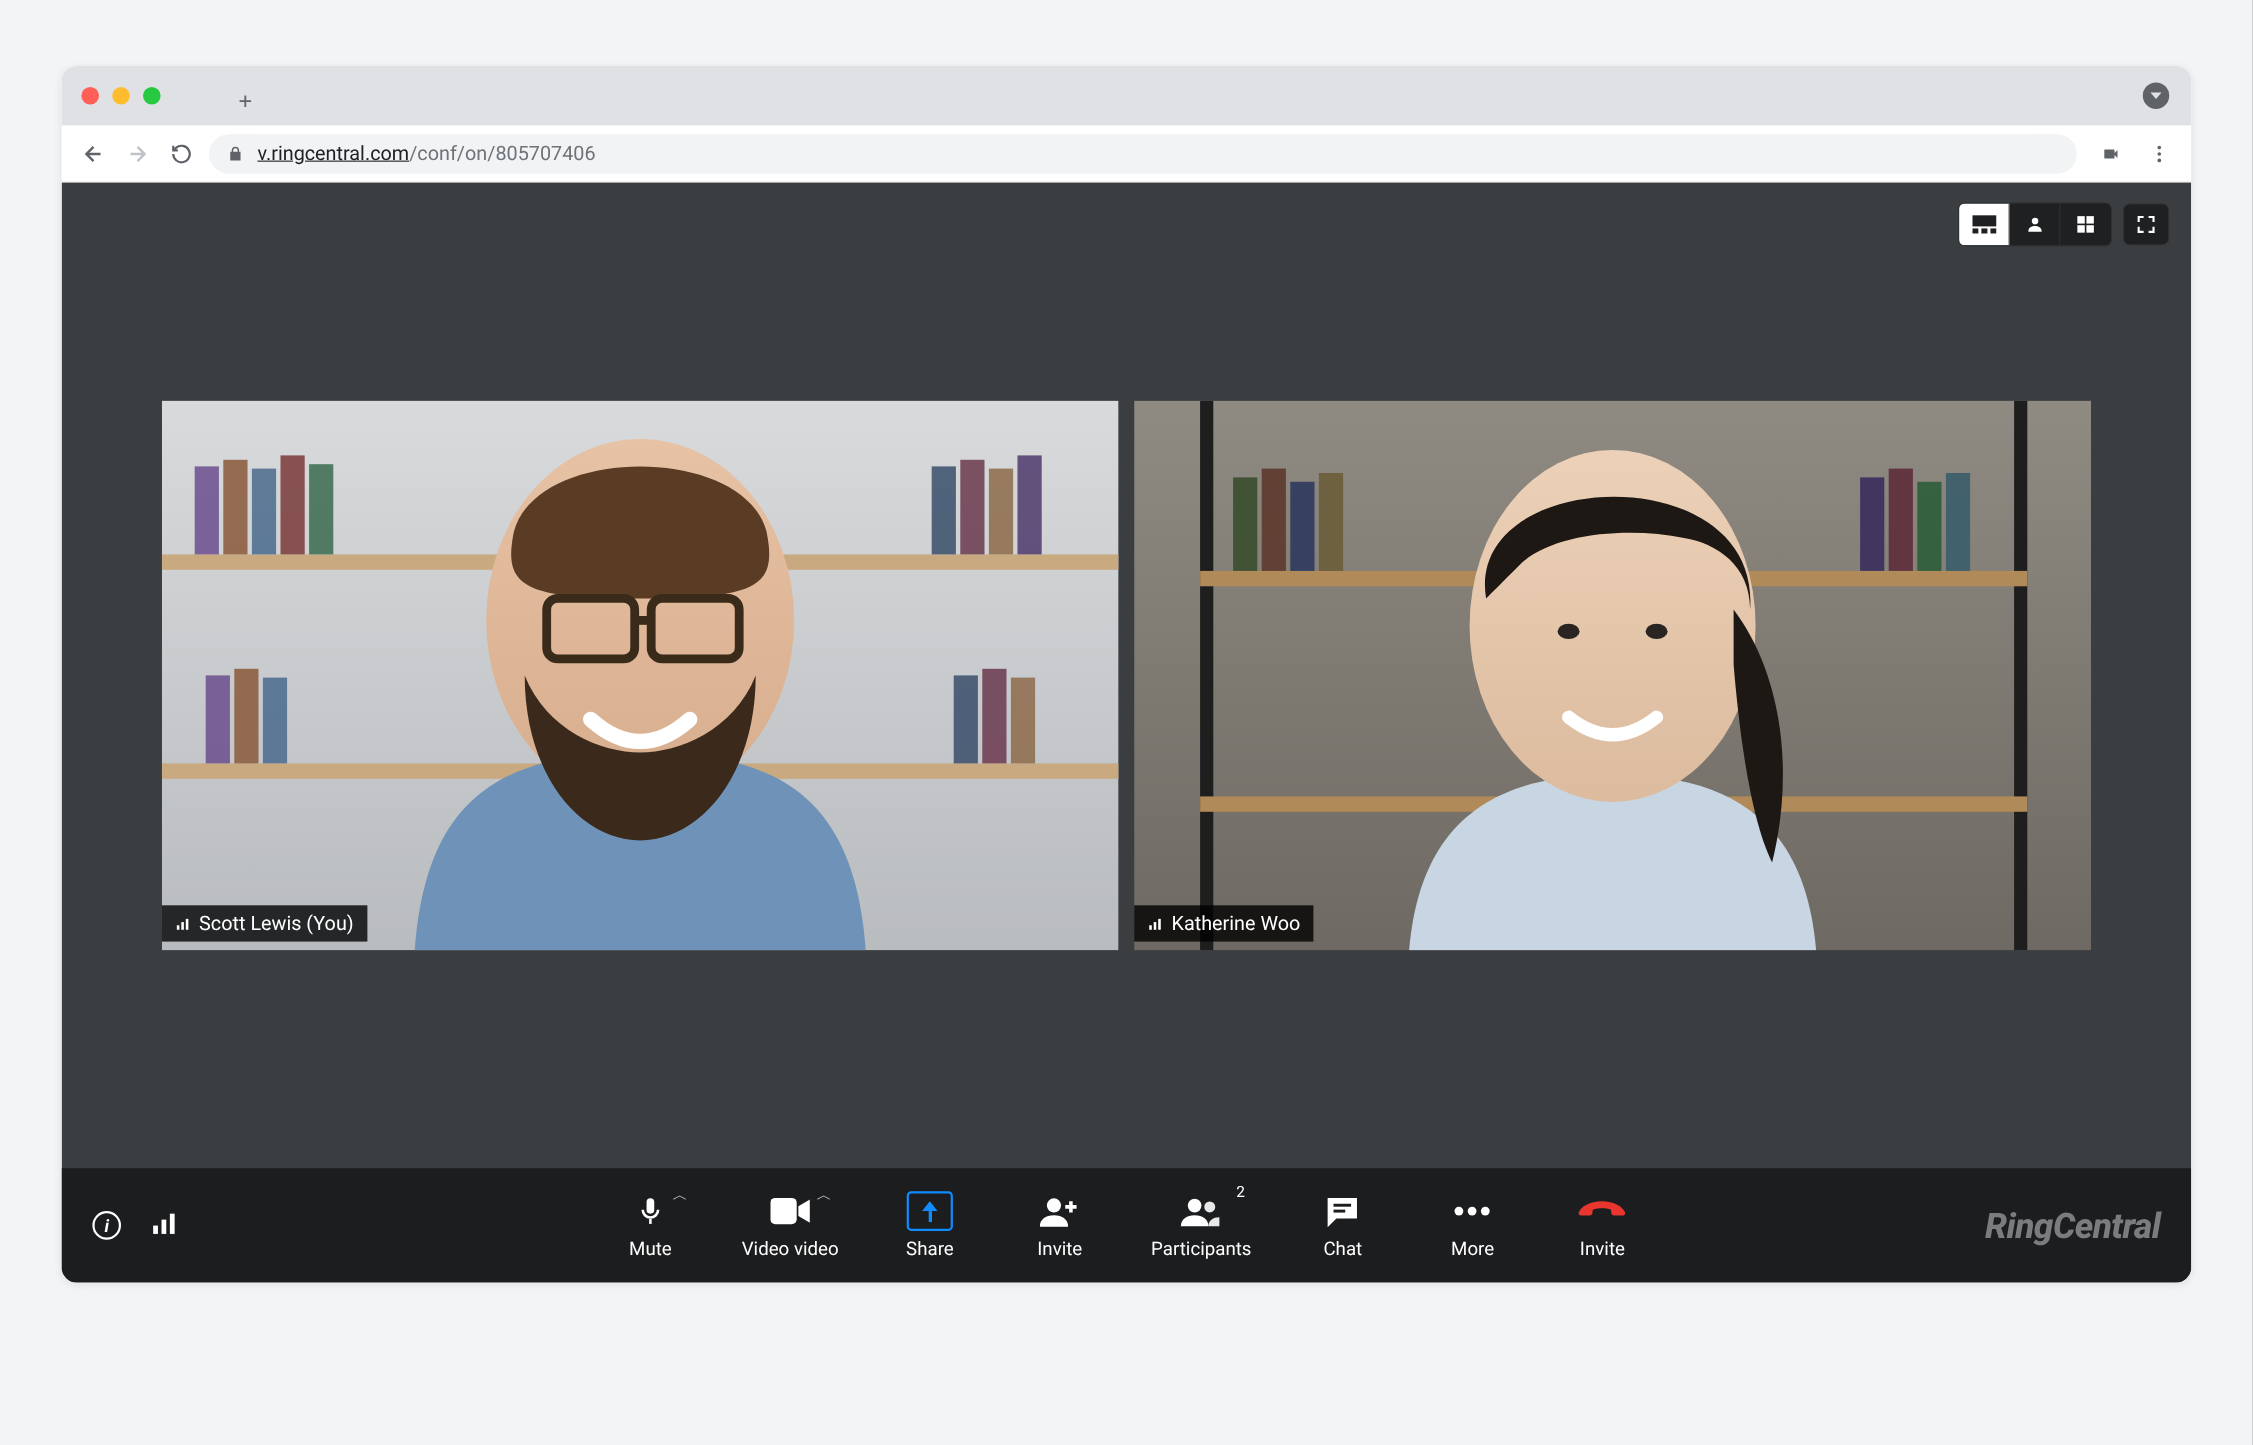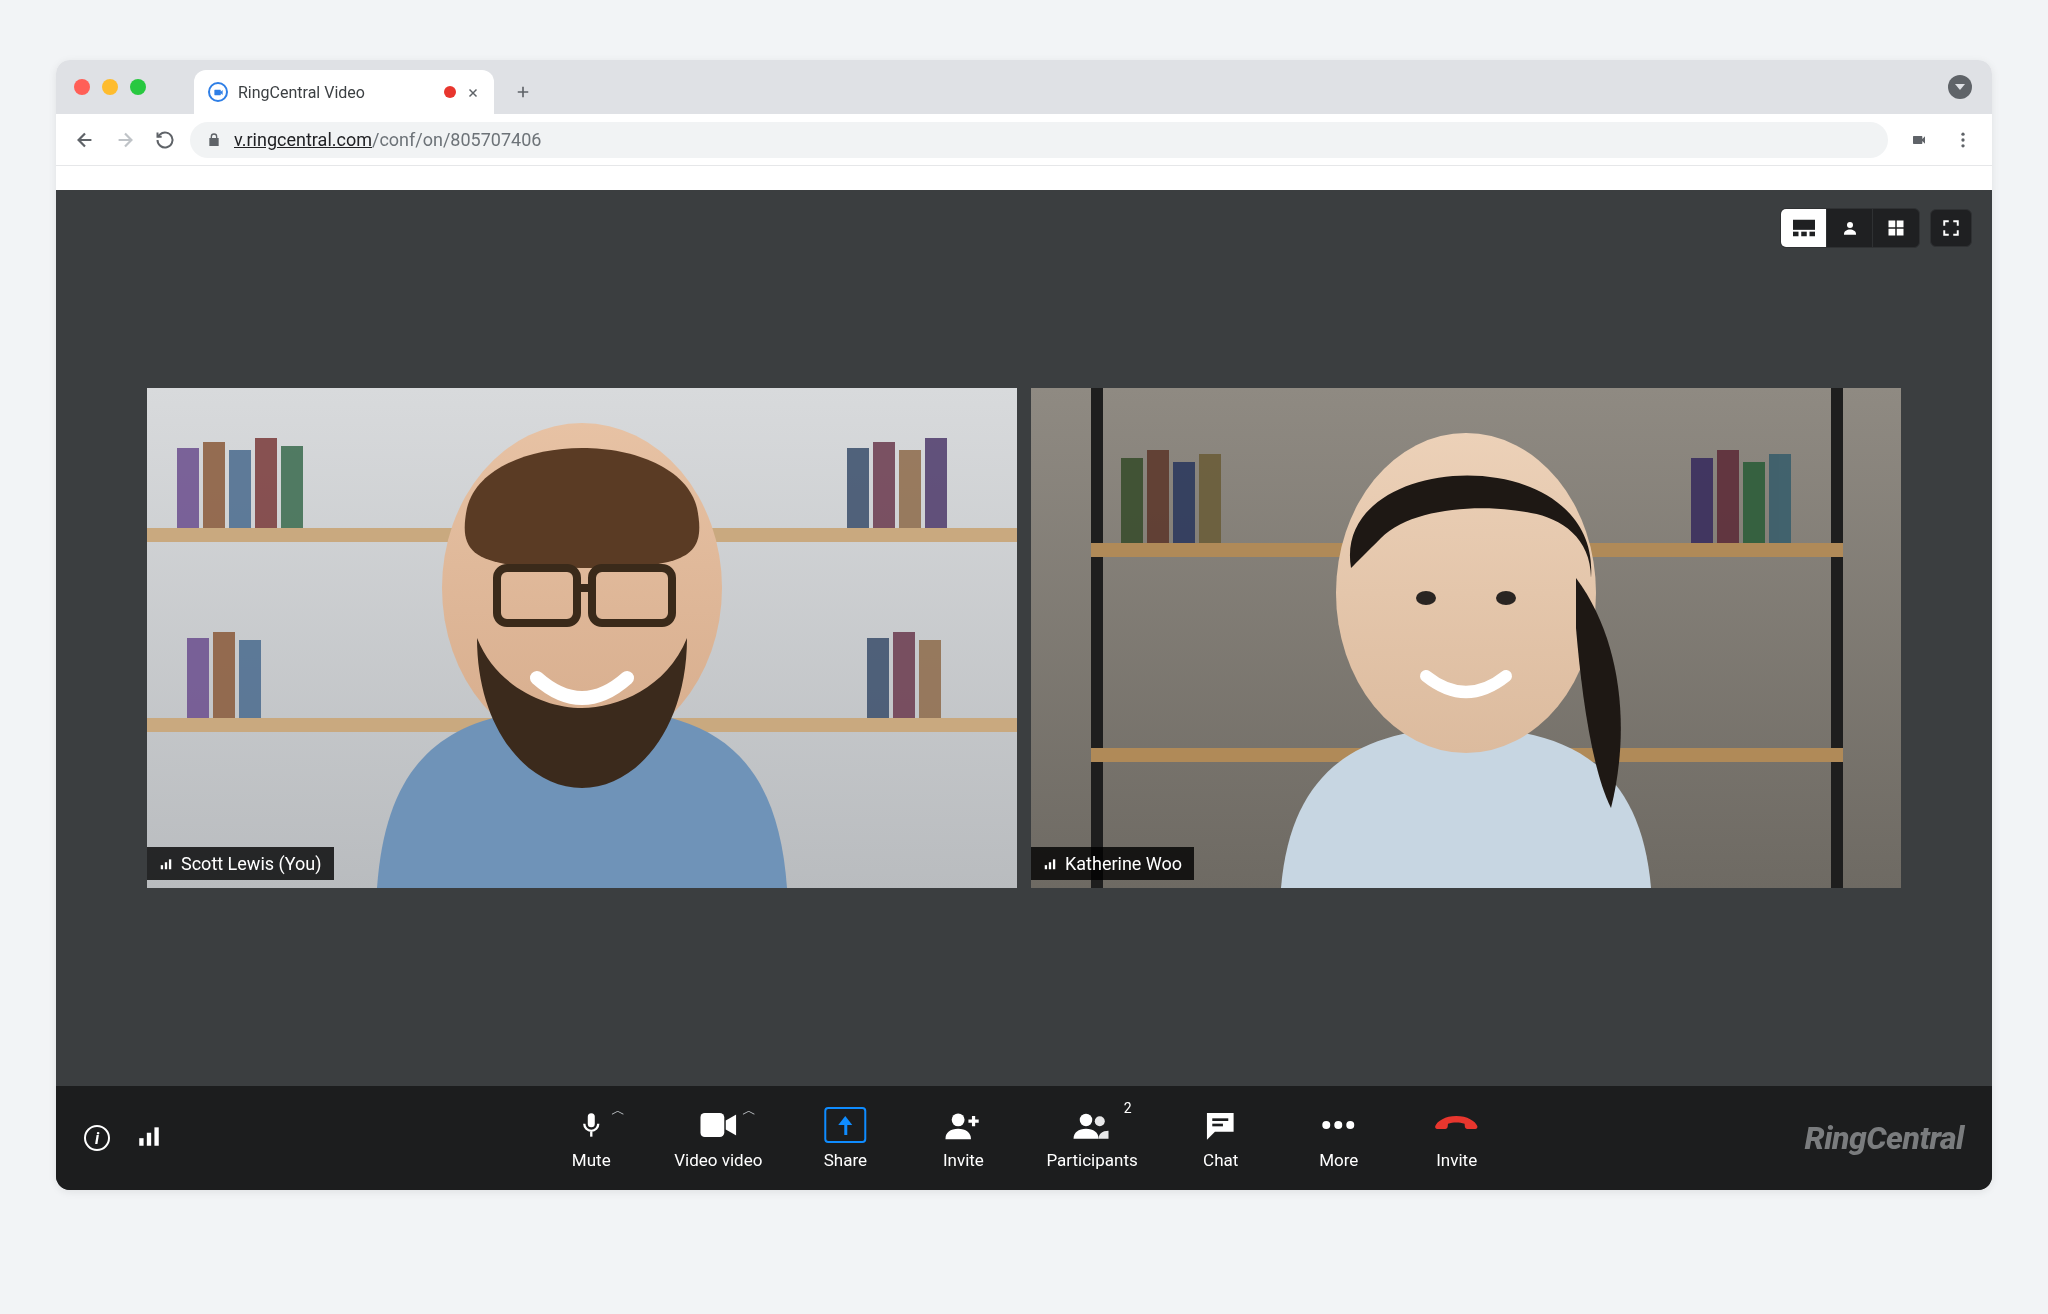--- a/index.html
+++ b/index.html
@@ -96,21 +96,20 @@
   .url-path { color: #6d7378; }
   .addr-right { display: flex; align-items: center; gap: 18px; margin-left: 10px; }
   .cam-ind { width: 22px; height: 16px; }
   
   .viewport {
     background: #3b3e40;
     position: relative;
     height: 1000px;
     display: flex;
     flex-direction: column;
-    margin-top: 24px;
   }
   .view-controls {
     position: absolute; top: 18px; right: 20px;
     display: flex; gap: 10px; align-items: center;
   }
   .seg {
     display: flex; background: #1f2022; border-radius: 6px; overflow: hidden;
     border: 1px solid #2f3133;
   }
   .seg .seg-btn {
@@ -182,34 +181,20 @@
 <body>
 
 <div class="page-wrap">
   <div class="browser">
 
     <div class="tab-strip">
       <div class="traffic-lights">
         <div class="tl red"></div>
         <div class="tl yellow"></div>
         <div class="tl green"></div>
-      </div>
-      <div class="tab">
-        <span class="favicon">
-          <svg viewBox="0 0 24 24" fill="#2f7fe6">
-              <path d="M17 10.5V7c0-.55-.45-1-1-1H4c-.55 0-1 .45-1 1v10c0 .55.45 1 1 1h12c.55 0 1-.45 1-1v-3.5l4 4v-11l-4 4z"></path>
-            </svg>
-        </span>
-        <span class="tab-title">RingCentral Video</span>
-        <span class="rec-dot"></span>
-        <span class="tab-close">
-          <svg viewBox="0 0 24 24" fill="none" stroke="currentColor" stroke-width="2.5">
-              <path d="M18 6 6 18M6 6l12 12"></path>
-            </svg>
-        </span>
       </div>
       <div class="new-tab">
         <svg width="18" height="18" viewBox="0 0 24 24" fill="none" stroke="currentColor" stroke-width="2.2">
             <path d="M12 5v14M5 12h14"></path>
           </svg>
       </div>
       <div class="account-circle"></div>
     </div>
 
     <div class="addr-row">

